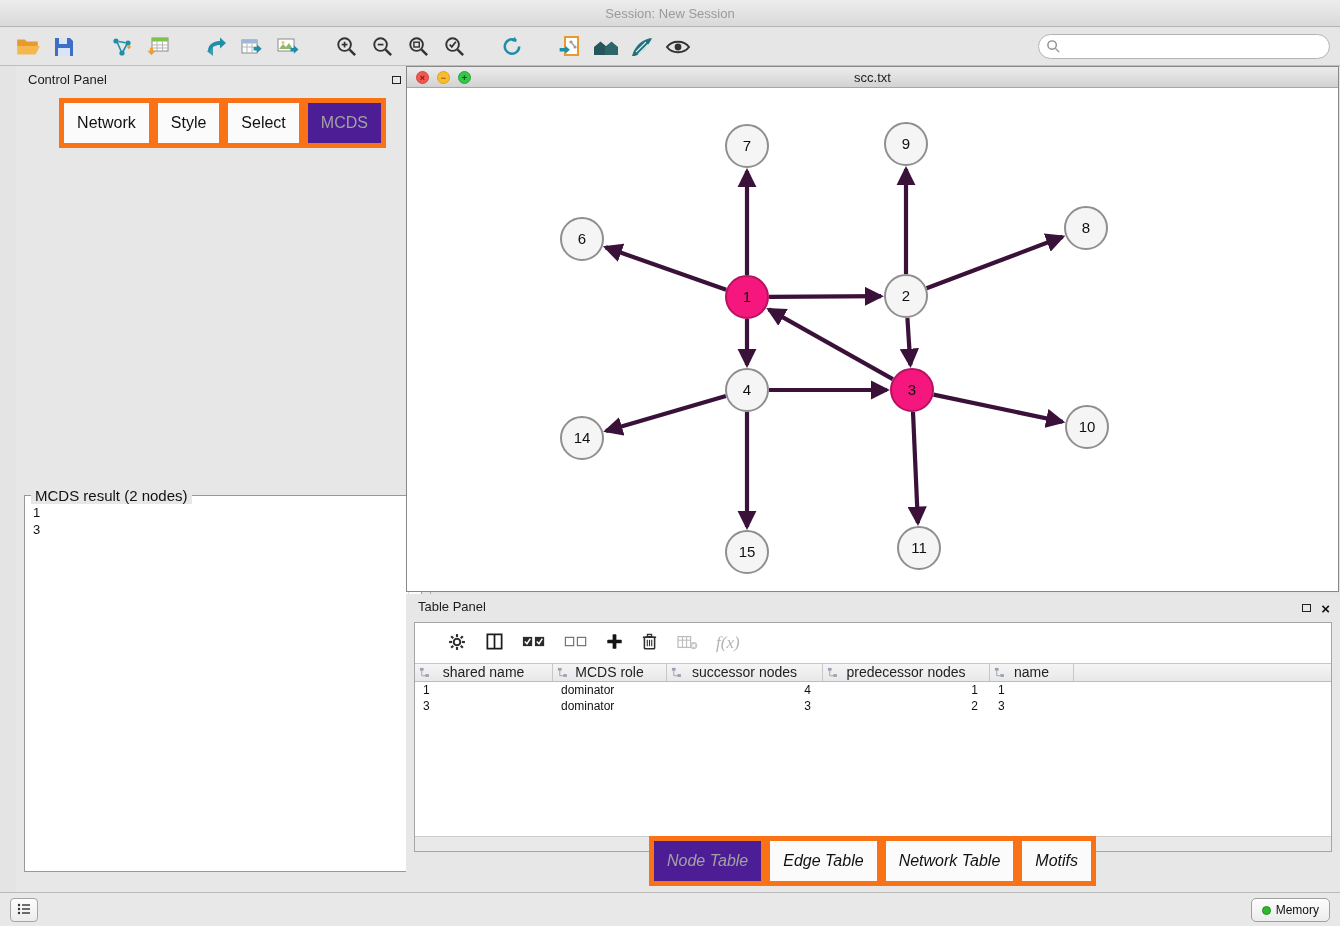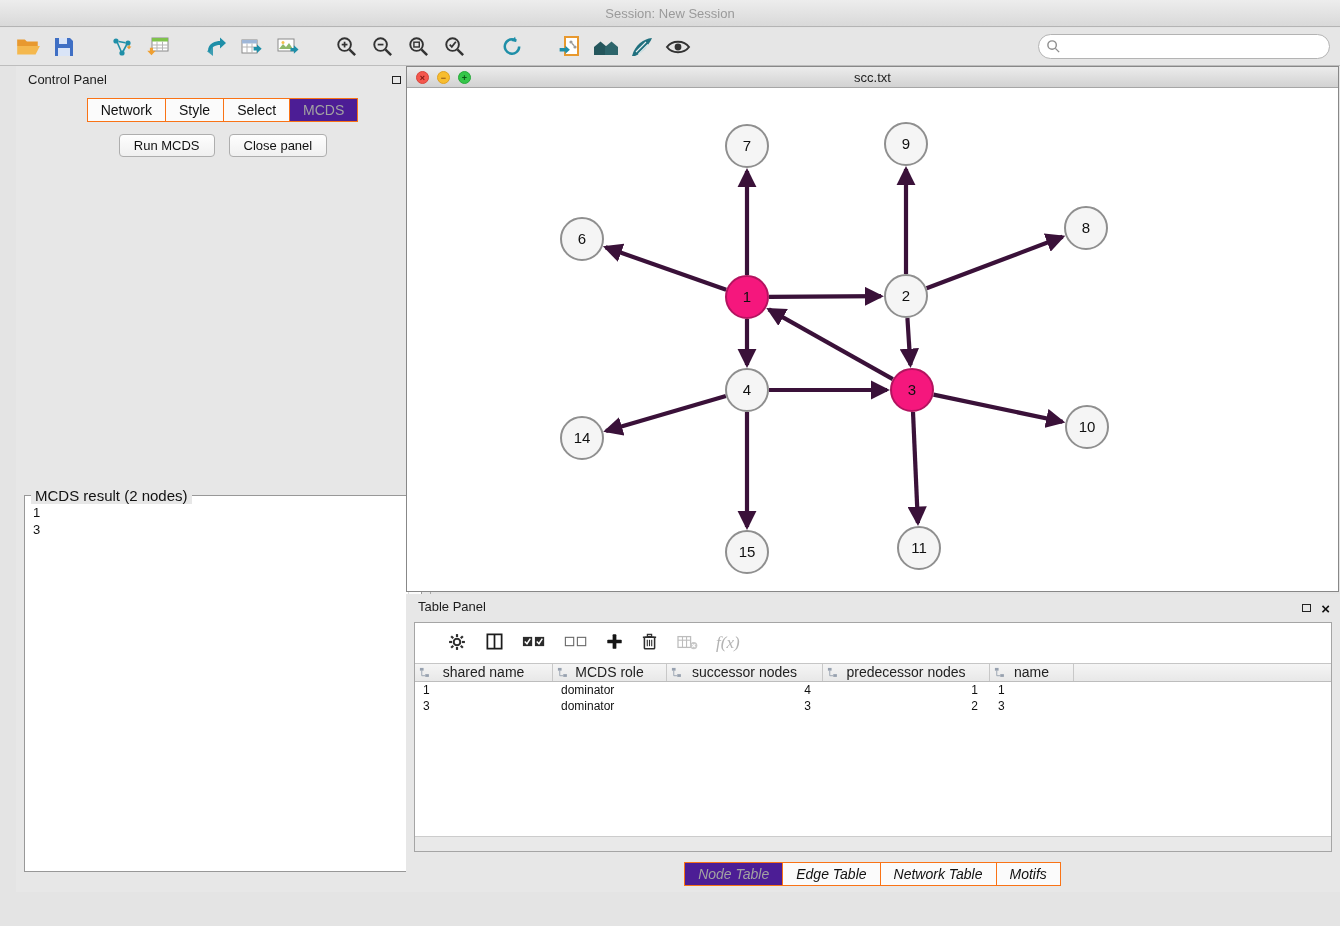--- a/index.html
+++ b/index.html
@@ -28,22 +28,22 @@
   
   .control-panel { position:absolute; left:16px; top:66px; width:415px; bottom:34px;
     background:#e7e7e7; border-right:1px solid #a8a8a8; }
   .cp-header { position:relative; height:28px; line-height:28px; padding-left:12px;
     font-size:13px; color:#1c1c1c; }
   .win-icons { position:absolute; right:10px; top:0; height:28px; display:flex; align-items:center; gap:10px; }
   .float-box { display:inline-block; width:9px; height:8px; border:1.5px solid #222; }
   .close-x { font-size:15px; font-weight:bold; color:#111; line-height:1; }
 
   .cp-tabs { display:flex; justify-content:center; margin-top:4px; }
-  .tab { border:1px solid #f97316; margin-left:-1px; background:#fbfbfb; color:#111;
-    font-size:14px; padding:3px 13px; }
+  .tab { border:5px solid #f97316; margin-left:-1px; background:#fbfbfb; color:#111;
+    font-size:16px; padding:11px 13px; }
   .tab.active { background:#4c1d95; color:#a2a2a2; }
 
   .opt-label { text-align:center; font-size:13px; color:#111; margin-top:26px; }
   .dropdown { position:relative; margin:10px auto 0 auto; width:311px; height:23px;
     background:#fff; border:1px solid #b1b1b1; border-radius:4px;
     font-size:13px; line-height:21px; padding:0 22px 0 9px; color:#111;
     white-space:nowrap; overflow:hidden; }
   .dropdown .stepper { position:absolute; right:4px; top:2px; }
   .cp-buttons { display:flex; justify-content:center; gap:14px; margin-top:12px; }
   .cp-btn { background:linear-gradient(#fefefe,#f0f0f0); border:1px solid #aeaeae; border-radius:4px;
@@ -276,24 +276,20 @@
         <span class="float-box"></span>
         <span class="close-x">×</span>
       </span>
     </div>
     <div class="cp-tabs">
         <div class="tab">Network</div>
         <div class="tab">Style</div>
         <div class="tab">Select</div>
         <div class="tab active">MCDS</div>
       </div>
-    <div class="cp-buttons">
-      <button class="cp-btn">Run MCDS</button>
-      <button class="cp-btn">Close panel</button>
-    </div>
     <div class="result-group">
       <span class="result-title">MCDS result (2 nodes)</span>
       <div class="result-text">
           <div>1</div>
           <div>3</div>
         </div>
       <div class="result-scroll"></div>
     </div>
   </div>
 
@@ -512,14 +508,30 @@
       <div class="tp-hscroll"></div>
     </div>
     <div class="tp-tabs">
         <div class="tab active">Node Table</div>
         <div class="tab">Edge Table</div>
         <div class="tab">Network Table</div>
         <div class="tab">Motifs</div>
       </div>
   </div>
 
+  <div class="statusbar">
+    <button class="list-btn">
+      <span><svg width="16" height="16" viewBox="0 0 16 16">
+            <circle cx="3" cy="4" r="1.2" fill="#333"></circle>
+            <circle cx="3" cy="8" r="1.2" fill="#333"></circle>
+            <circle cx="3" cy="12" r="1.2" fill="#333"></circle>
+            <line x1="6" y1="4" x2="14" y2="4" stroke="#333" stroke-width="1.4"></line>
+            <line x1="6" y1="8" x2="14" y2="8" stroke="#333" stroke-width="1.4"></line>
+            <line x1="6" y1="12" x2="14" y2="12" stroke="#333" stroke-width="1.4"></line>
+          </svg></span>
+    </button>
+    <button class="memory-btn">
+      <span class="green-dot"></span>
+      <span>Memory</span>
+    </button>
+  </div>
 
 </div>
 
 </body></html>

